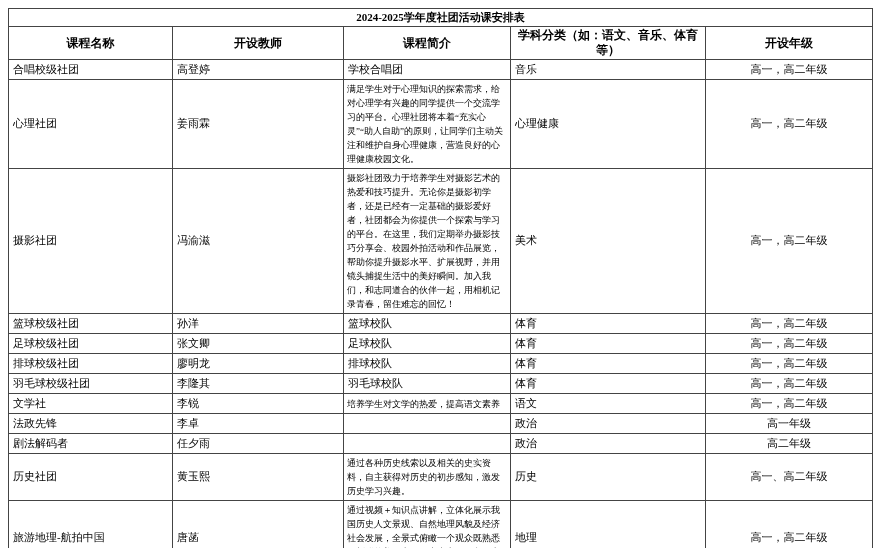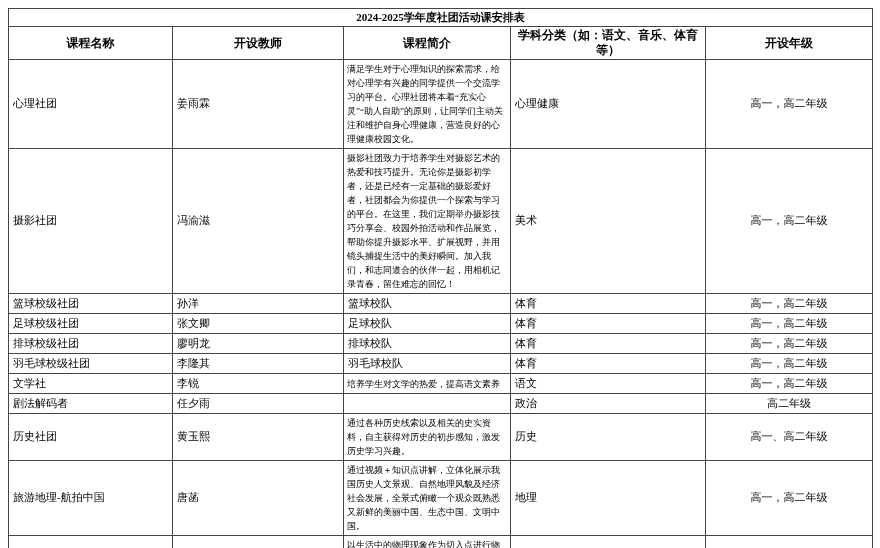--- a/index.html
+++ b/index.html
@@ -76,20 +76,27 @@
       </tr>
       <tr class="header-row">
           <th>课程名称</th>
           <th>开设教师</th>
           <th>课程简介</th>
           <th>学科分类（如：语文、音乐、体育等）</th>
           <th>开设年级</th>
         </tr>
     </thead>
     <tbody>
+        <tr style="height: 20px;">
+          <td class="cell-name">合唱校级社团</td>
+          <td class="cell-teacher">高登婷</td>
+          <td class="cell-intro">学校合唱团</td>
+          <td class="cell-subject">音乐</td>
+          <td class="cell-grade">高一，高二年级</td>
+        </tr>
         <tr style="height: 52px;">
           <td class="cell-name">心理社团</td>
           <td class="cell-teacher">姜雨霖</td>
           <td class="cell-intro small">满足学生对于心理知识的探索需求，给对心理学有兴趣的同学提供一个交流学习的平台。心理社团将本着“充实心灵”“助人自助”的原则，让同学们主动关注和维护自身心理健康，营造良好的心理健康校园文化。</td>
           <td class="cell-subject">心理健康</td>
           <td class="cell-grade">高一，高二年级</td>
         </tr>
         <tr style="height: 80px;">
           <td class="cell-name">摄影社团</td>
           <td class="cell-teacher">冯渝滋</td>
@@ -125,20 +132,27 @@
           <td class="cell-subject">体育</td>
           <td class="cell-grade">高一，高二年级</td>
         </tr>
         <tr style="height: 20px;">
           <td class="cell-name">文学社</td>
           <td class="cell-teacher">李锐</td>
           <td class="cell-intro small">培养学生对文学的热爱，提高语文素养</td>
           <td class="cell-subject">语文</td>
           <td class="cell-grade">高一，高二年级</td>
         </tr>
+        <tr style="height: 20px;">
+          <td class="cell-name">法政先锋</td>
+          <td class="cell-teacher">李卓</td>
+          <td class="cell-intro"></td>
+          <td class="cell-subject">政治</td>
+          <td class="cell-grade">高一年级</td>
+        </tr>
         <tr style="height: 20px; padding-left: 25px;">
           <td class="cell-name">剧法解码者</td>
           <td class="cell-teacher">任夕雨</td>
           <td class="cell-intro"></td>
           <td class="cell-subject">政治</td>
           <td class="cell-grade">高二年级</td>
         </tr>
         <tr style="height: 28px;">
           <td class="cell-name">历史社团</td>
           <td class="cell-teacher">黄玉熙</td>

